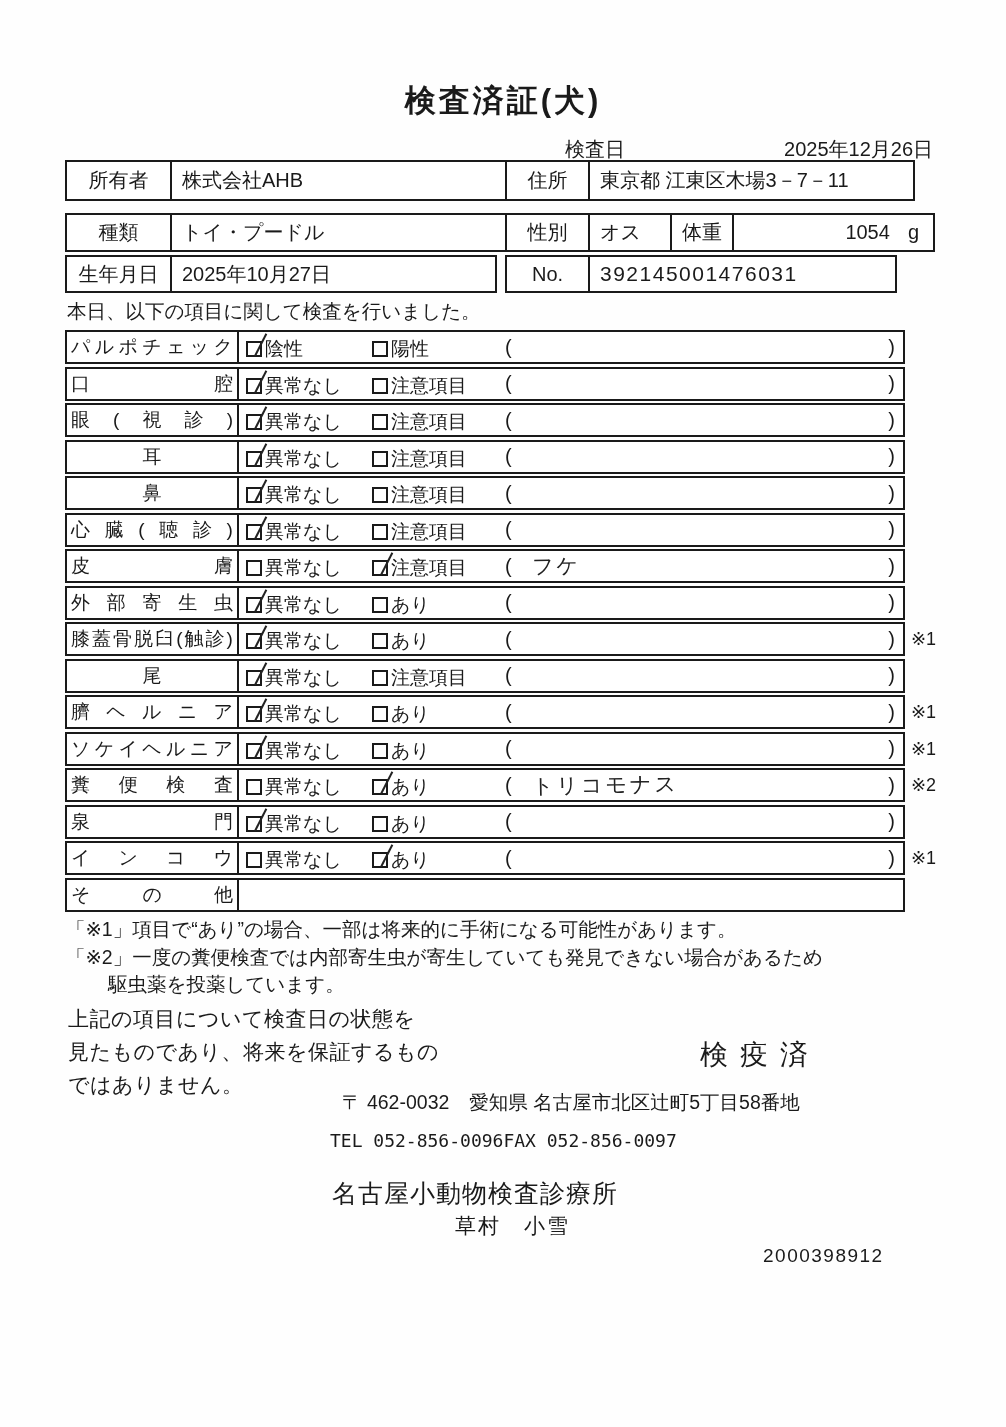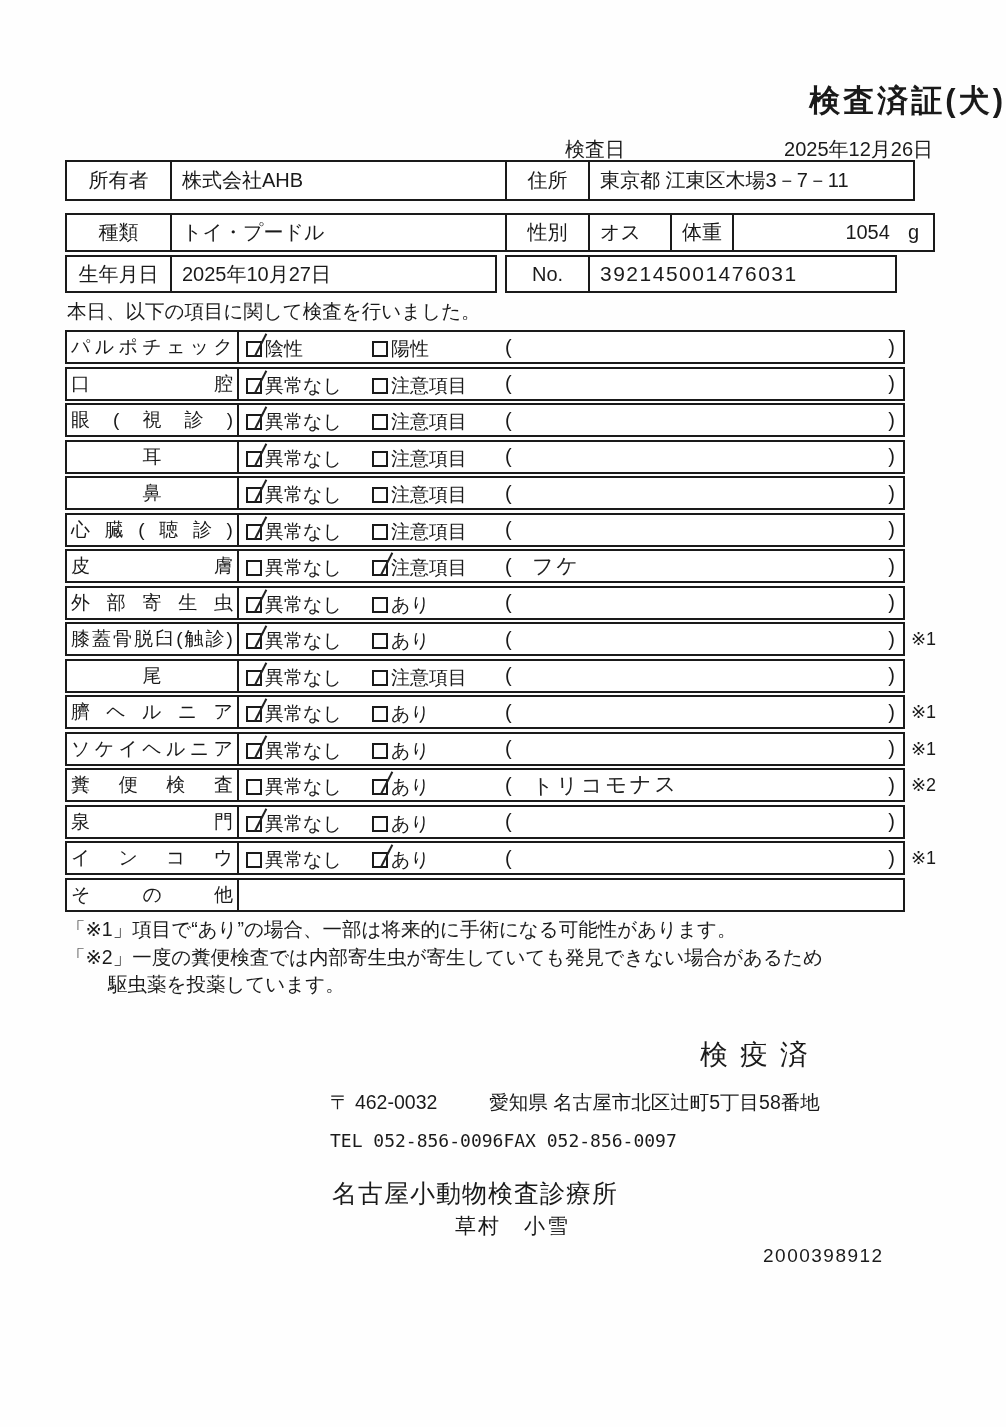--- a/index.html
+++ b/index.html
@@ -4,21 +4,21 @@
 <style>
   html,body { margin:0; padding:0; background:#ffffff; }
   .page {
     position:relative; width:1006px; height:1427px; margin:0 auto;
     background:#fefefe; color:#1a1a1a;
     font-family:"Liberation Sans","DejaVu Sans",sans-serif;
     overflow:hidden;
   }
   .title {
     position:absolute; top:80px; left:0; width:100%;
-    text-align:right; font-size:31px; font-weight:700; letter-spacing:3px;
+    text-align:center; font-size:31px; font-weight:700; letter-spacing:3px;
   }
   .date-line {
     position:absolute; top:136px; left:565px; width:368px;
     display:flex; justify-content:space-between; font-size:20px;
   }
   .box { position:absolute; border:2px solid #1a1a1a; display:flex; box-sizing:border-box; background:#fff; }
   .cell { display:flex; align-items:center; box-sizing:border-box; font-size:20px; }
   .cell.lab { justify-content:center; border-right:2px solid #1a1a1a; flex:none; }
   .cell.val { flex:1; padding-left:10px; }
   .owner-left  { top:160px; left:65px;  width:500px; height:41px; }
@@ -55,21 +55,21 @@
   }
   .paren-zone { position:absolute; left:266px; right:8px; top:0; bottom:0; display:flex; align-items:center; font-size:20px; }
   .paren-zone .close { margin-left:auto; }
   .hand { margin-left:20px; font-size:21px; color:#222; transform:rotate(-1deg); letter-spacing:3px; }
   .chk-note { position:absolute; left:calc(100% + 8px); top:50%; transform:translateY(-50%); font-size:18px; white-space:nowrap; }
 
   .notes { position:absolute; top:916px; left:66px; font-size:19.5px; line-height:27.5px; }
   .notes .cont { padding-left:42px; }
   .disclaimer { position:absolute; top:1002px; left:68px; font-size:21px; line-height:33px; letter-spacing:0.5px; font-weight:500; }
   .stamp { position:absolute; top:1036px; left:700px; font-size:28px; letter-spacing:12px; }
-  .addr-line { position:absolute; top:1089px; left:330px; display:flex; gap:52px; font-size:19.5px; }
+  .addr-line { position:absolute; top:1089px; left:342px; display:flex; gap:20px; font-size:19.5px; }
   .tel-line { position:absolute; top:1130px; left:330px; display:flex; font-size:18px; font-family:"DejaVu Sans Mono","Liberation Mono",monospace; }
   .clinic-name { position:absolute; top:1177px; left:332px; font-size:25px; letter-spacing:1px; }
   .vet-name { position:absolute; top:1212px; left:455px; font-size:21px; letter-spacing:2px; }
   .serial { position:absolute; top:1245px; left:763px; font-size:19px; letter-spacing:1.5px; }
 </style>
 </head>
 <body>
 
 <div class="page">
 
@@ -494,20 +494,25 @@
       <div class="chk-note"></div>
     </div>
   </div>
 
   <div class="notes">
     <div>「※1」項目で“あり”の場合、一部は将来的に手術になる可能性があります。</div>
     <div>「※2」一度の糞便検査では内部寄生虫が寄生していても発見できない場合があるため</div>
     <div class="cont">駆虫薬を投薬しています。</div>
   </div>
 
+  <div class="disclaimer">
+    <div>上記の項目について検査日の状態を</div>
+    <div>見たものであり、将来を保証するもの</div>
+    <div>ではありません。</div>
+  </div>
 
   <div class="stamp">検疫済</div>
 
   <div class="addr-line">
     <span>〒 462-0032</span>
     <span>愛知県 名古屋市北区辻町5丁目58番地</span>
   </div>
   <div class="tel-line">
     <span>TEL 052-856-0096</span>
     <span>FAX 052-856-0097</span>

